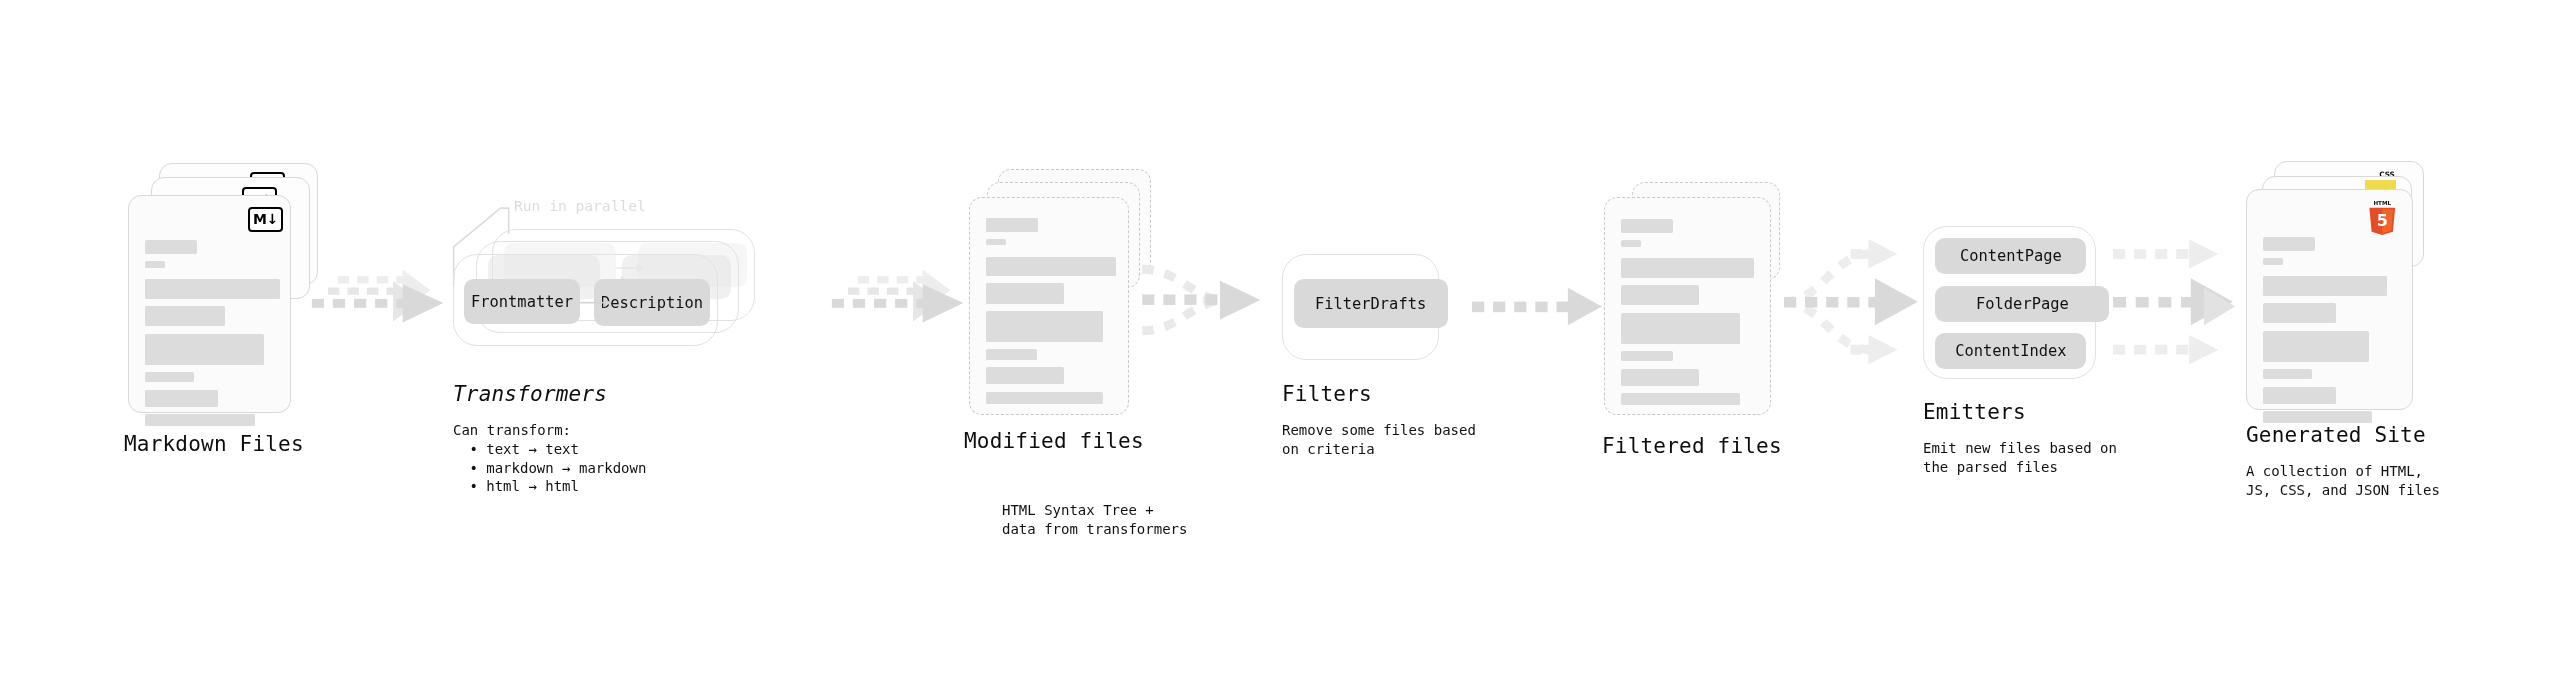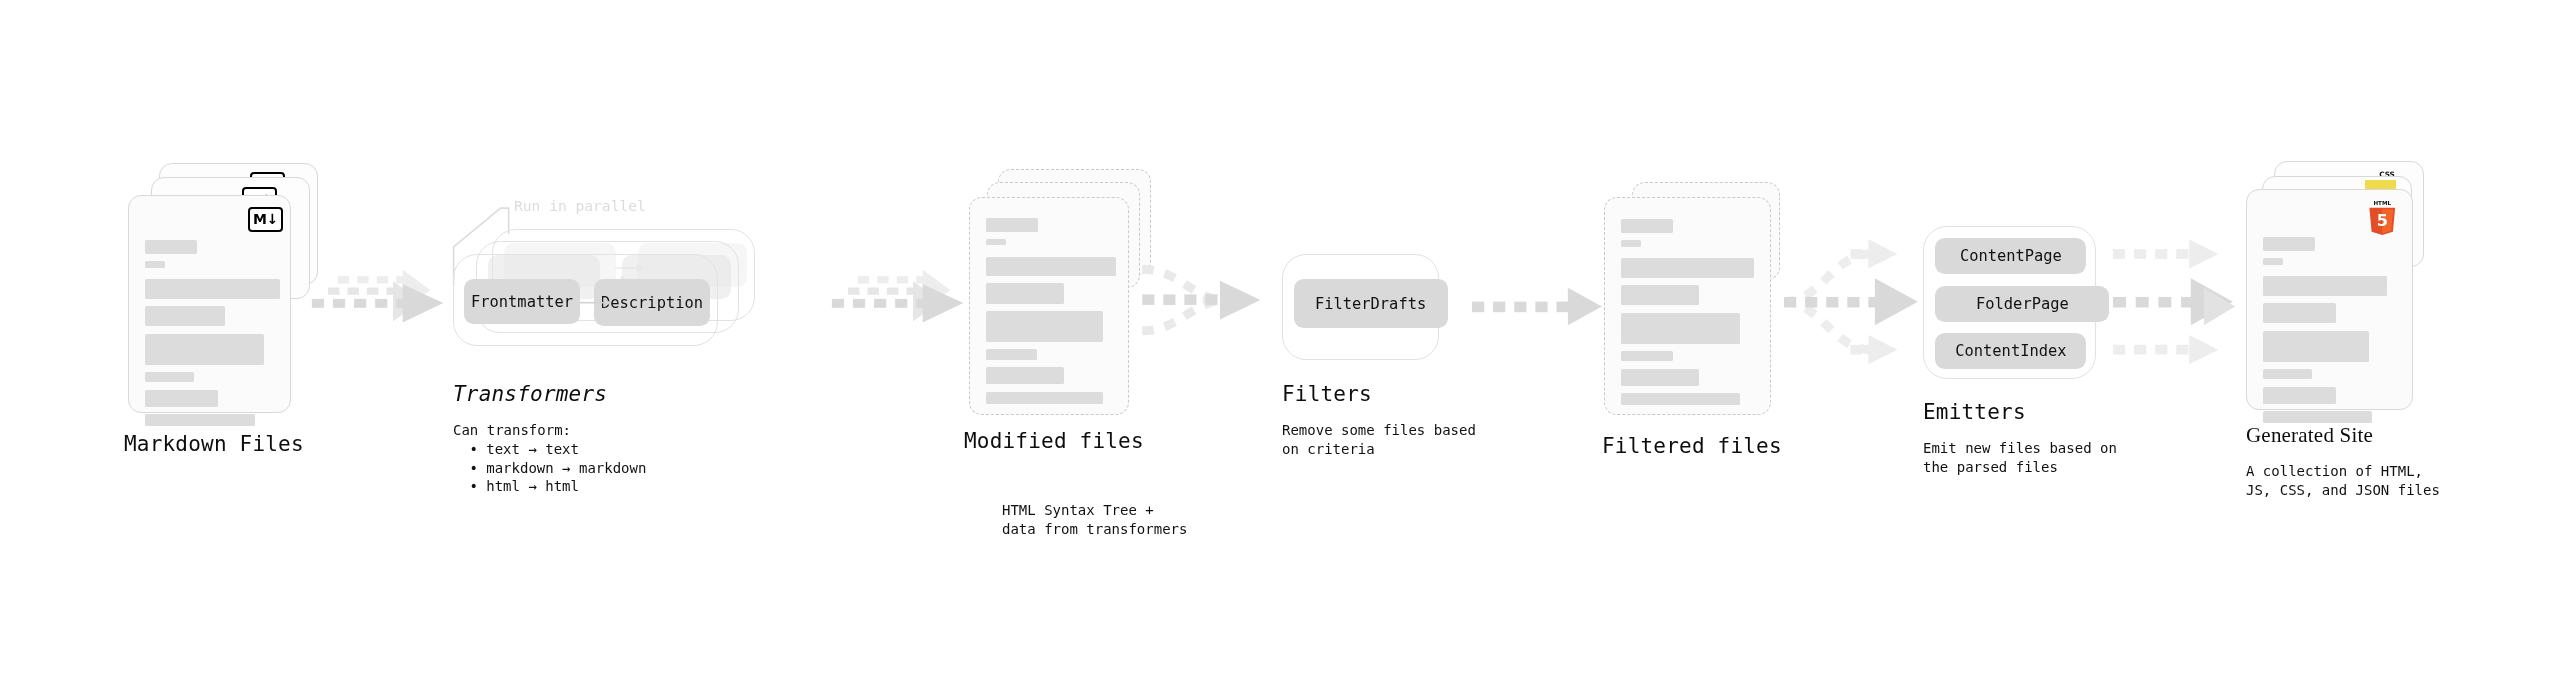--- a/index.html
+++ b/index.html
@@ -415,19 +415,19 @@
         <div class="sk" style="width:19.5px;height:6.5px;margin-bottom:11.4px;"></div>
         <div class="sk" style="width:124px;height:19.5px;"></div>
         <div class="sk" style="width:73px;height:20.3px;"></div>
         <div class="sk" style="width:106px;height:31px;"></div>
         <div class="sk" style="width:49px;height:10.6px;"></div>
         <div class="sk" style="width:73px;height:17px;"></div>
         <div class="sk" style="width:109px;height:12.2px;"></div>
       </div>
     </div>
 
-    <div class="title" style="left:2246px; top:423px;font-family:Liberation Serif, serif;">Generated Site</div>
+    <div class="title" style="left:2246px; top:423px;">Generated Site</div>
     <div class="subtitle" style="left:2246px; top:462px;">A collection of HTML,
 JS, CSS, and JSON files</div>
   </div>
 
 </div>
 
 
 </body></html>

